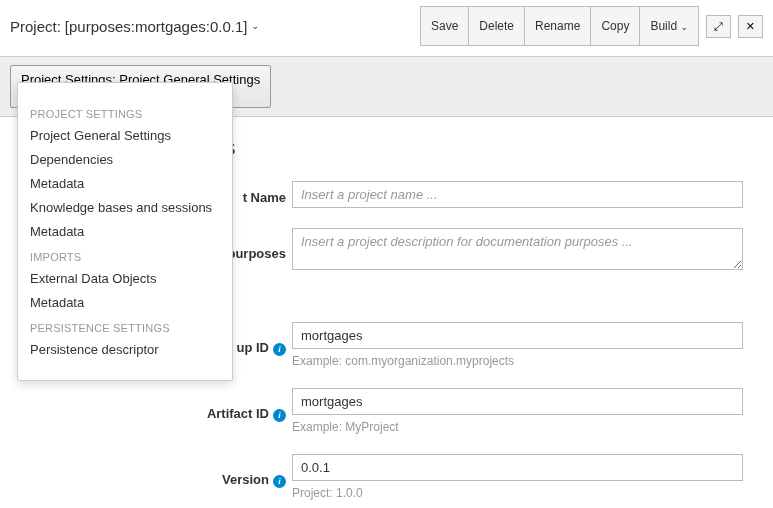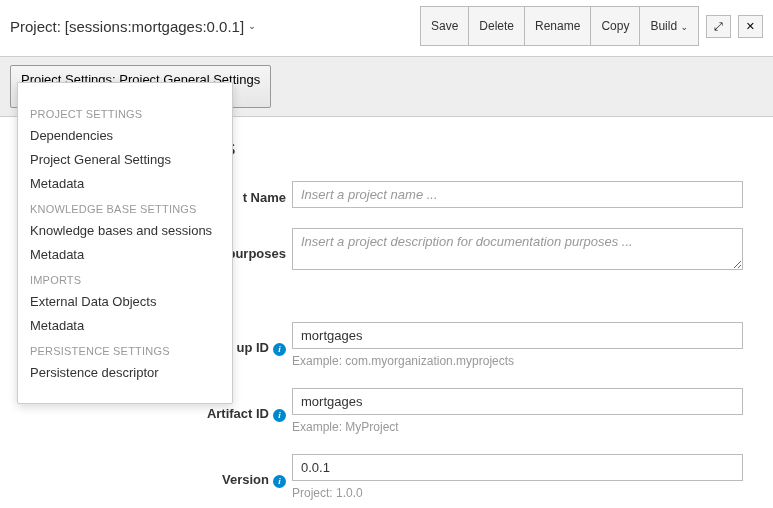--- a/index.html
+++ b/index.html
@@ -31,21 +31,21 @@
 .wrapper { position: relative; }
 </style>
 </head>
 <body>
 
 <div class="wrapper">
 
 <div class="header">
   <div class="header-title">
     <span>Project:</span>
-    <span>[sessions:mortgages:0.0.1]</span>
+    <span>[purposes:mortgages:0.0.1]</span>
     <span class="caret">⌄</span>
   </div>
   <div class="header-spacer"></div>
   <div class="btn-group">
     <button class="btn">Save</button>
     <button class="btn">Delete</button>
     <button class="btn">Rename</button>
     <button class="btn">Copy</button>
     <button class="btn"><span>Build</span> <span class="caret">⌄</span></button>
   </div>
@@ -55,24 +55,23 @@
 
 <div class="toolbar">
   <button class="settings-btn">
     <span>Project Settings: Project General Settings</span>
     <span class="caret">⌄</span>
   </button>
 </div>
 
 <div class="dropdown">
   <div class="dropdown-header">PROJECT SETTINGS</div>
+  <div class="dropdown-item">Project General Settings</div>
   <div class="dropdown-item">Dependencies</div>
-  <div class="dropdown-item">Project General Settings</div>
   <div class="dropdown-item">Metadata</div>
-  <div class="dropdown-header">KNOWLEDGE BASE SETTINGS</div>
   <div class="dropdown-item">Knowledge bases and sessions</div>
   <div class="dropdown-item">Metadata</div>
   <div class="dropdown-header">IMPORTS</div>
   <div class="dropdown-item">External Data Objects</div>
   <div class="dropdown-item">Metadata</div>
   <div class="dropdown-header">PERSISTENCE SETTINGS</div>
   <div class="dropdown-item">Persistence descriptor</div>
 </div>
 
 <div class="content">

